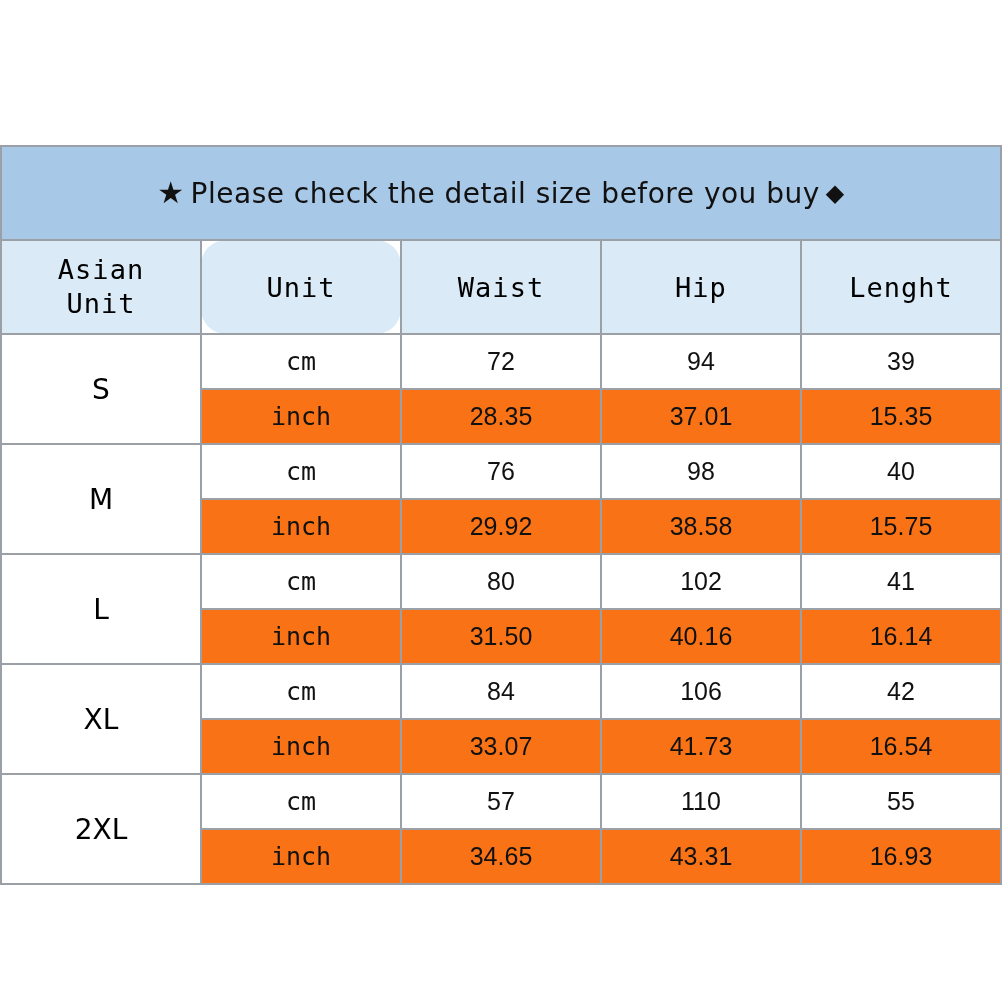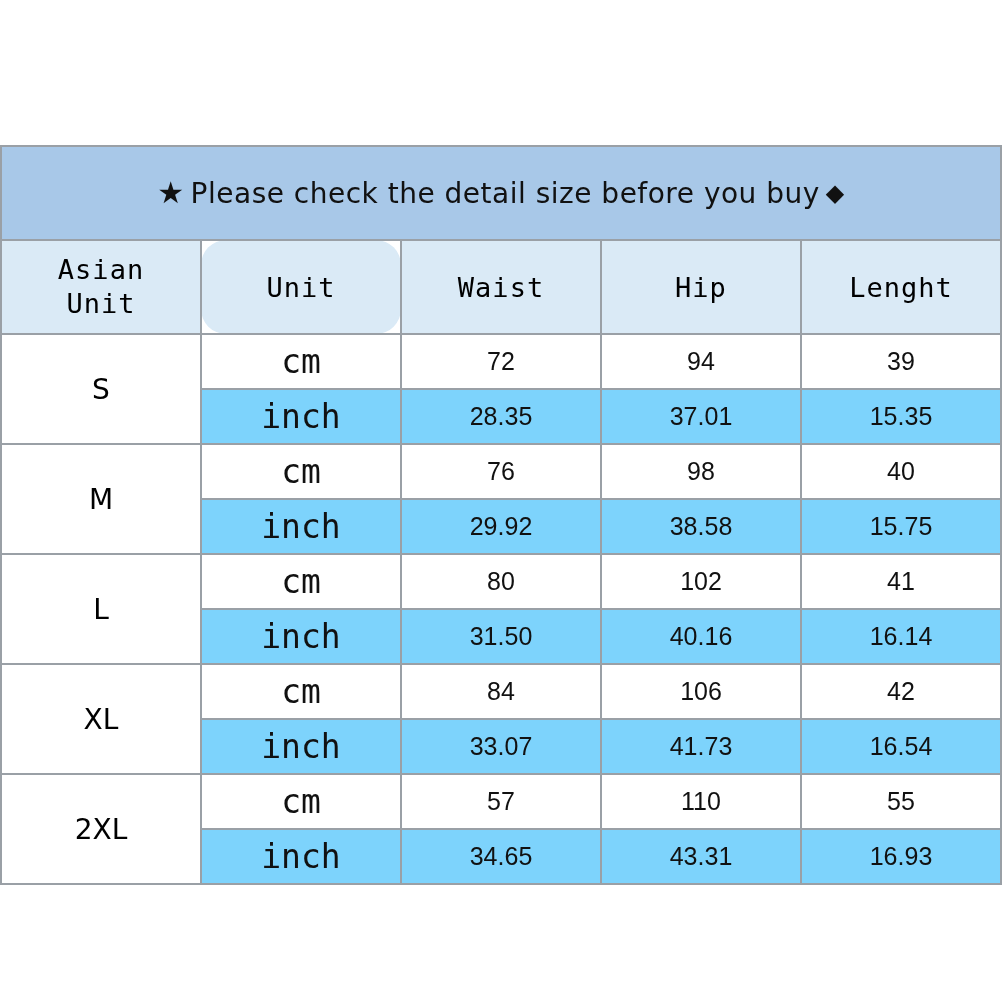--- a/index.html
+++ b/index.html
@@ -68,35 +68,35 @@
   }
   .size-cell {
     background: #ffffff;
     font-family: "DejaVu Sans", sans-serif;
     font-size: 28px;
     font-weight: bold;
     color: #000000;
   }
   .unit-cell {
     font-family: "DejaVu Sans Mono", monospace;
-    font-size: 33px;
+    font-size: 25px;
     color: #111111;
     margin-top: 14px;
   }
   .val-cell {
     font-family: Liberation Sans, sans-serif;
     font-size: 25px;
     color: #111111;
   }
   .row-cm td {
     background: #ffffff;
     height: 53px;
   }
   .row-inch td {
-    background: #7dd3fc;
+    background: #f97316;
     height: 53px;
   }
   .col-size { width: 180px; }
   .col-unit { width: 188px; border-radius: 25px; }
   .col-waist { width: 188px; margin-left: 43px; }
   .col-hip { width: 188px; }
   .col-length { width: 256px; }
 </style>
 </head>
 <body>

